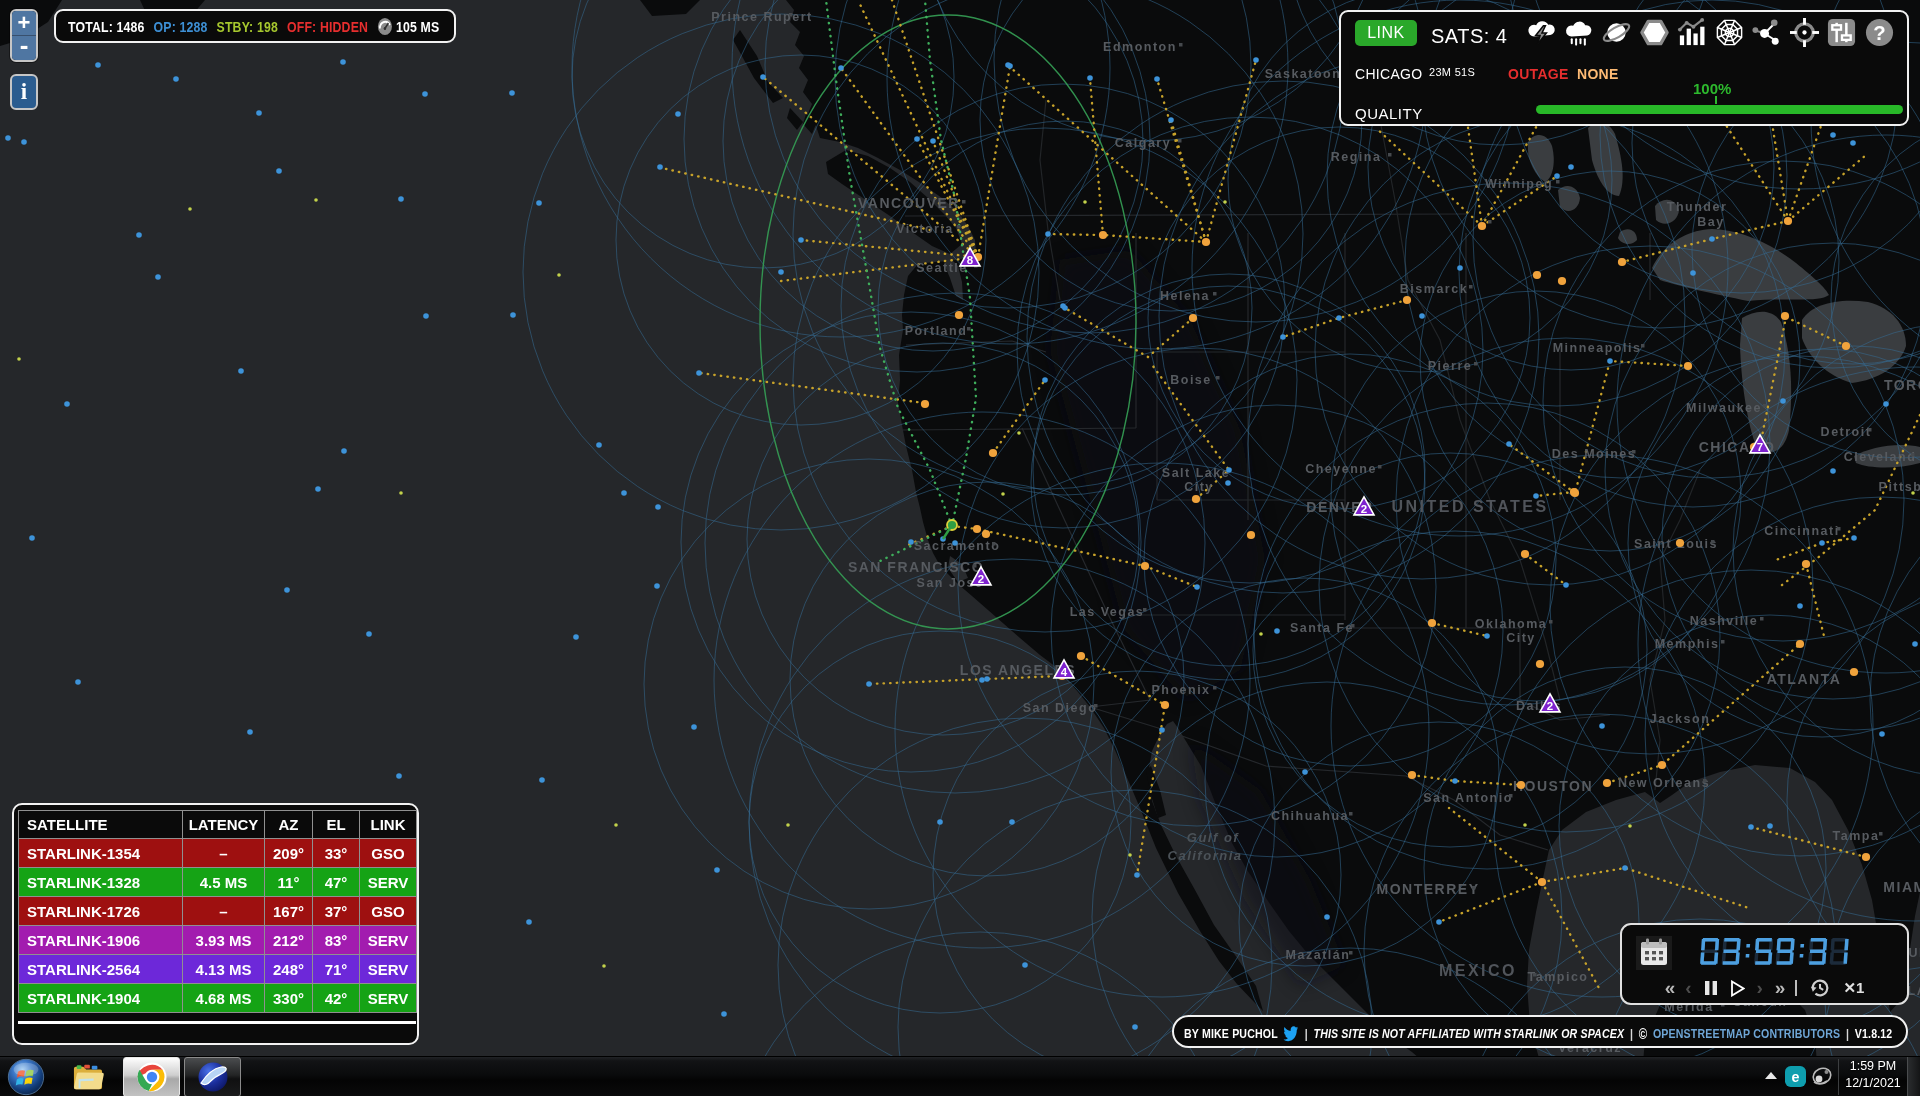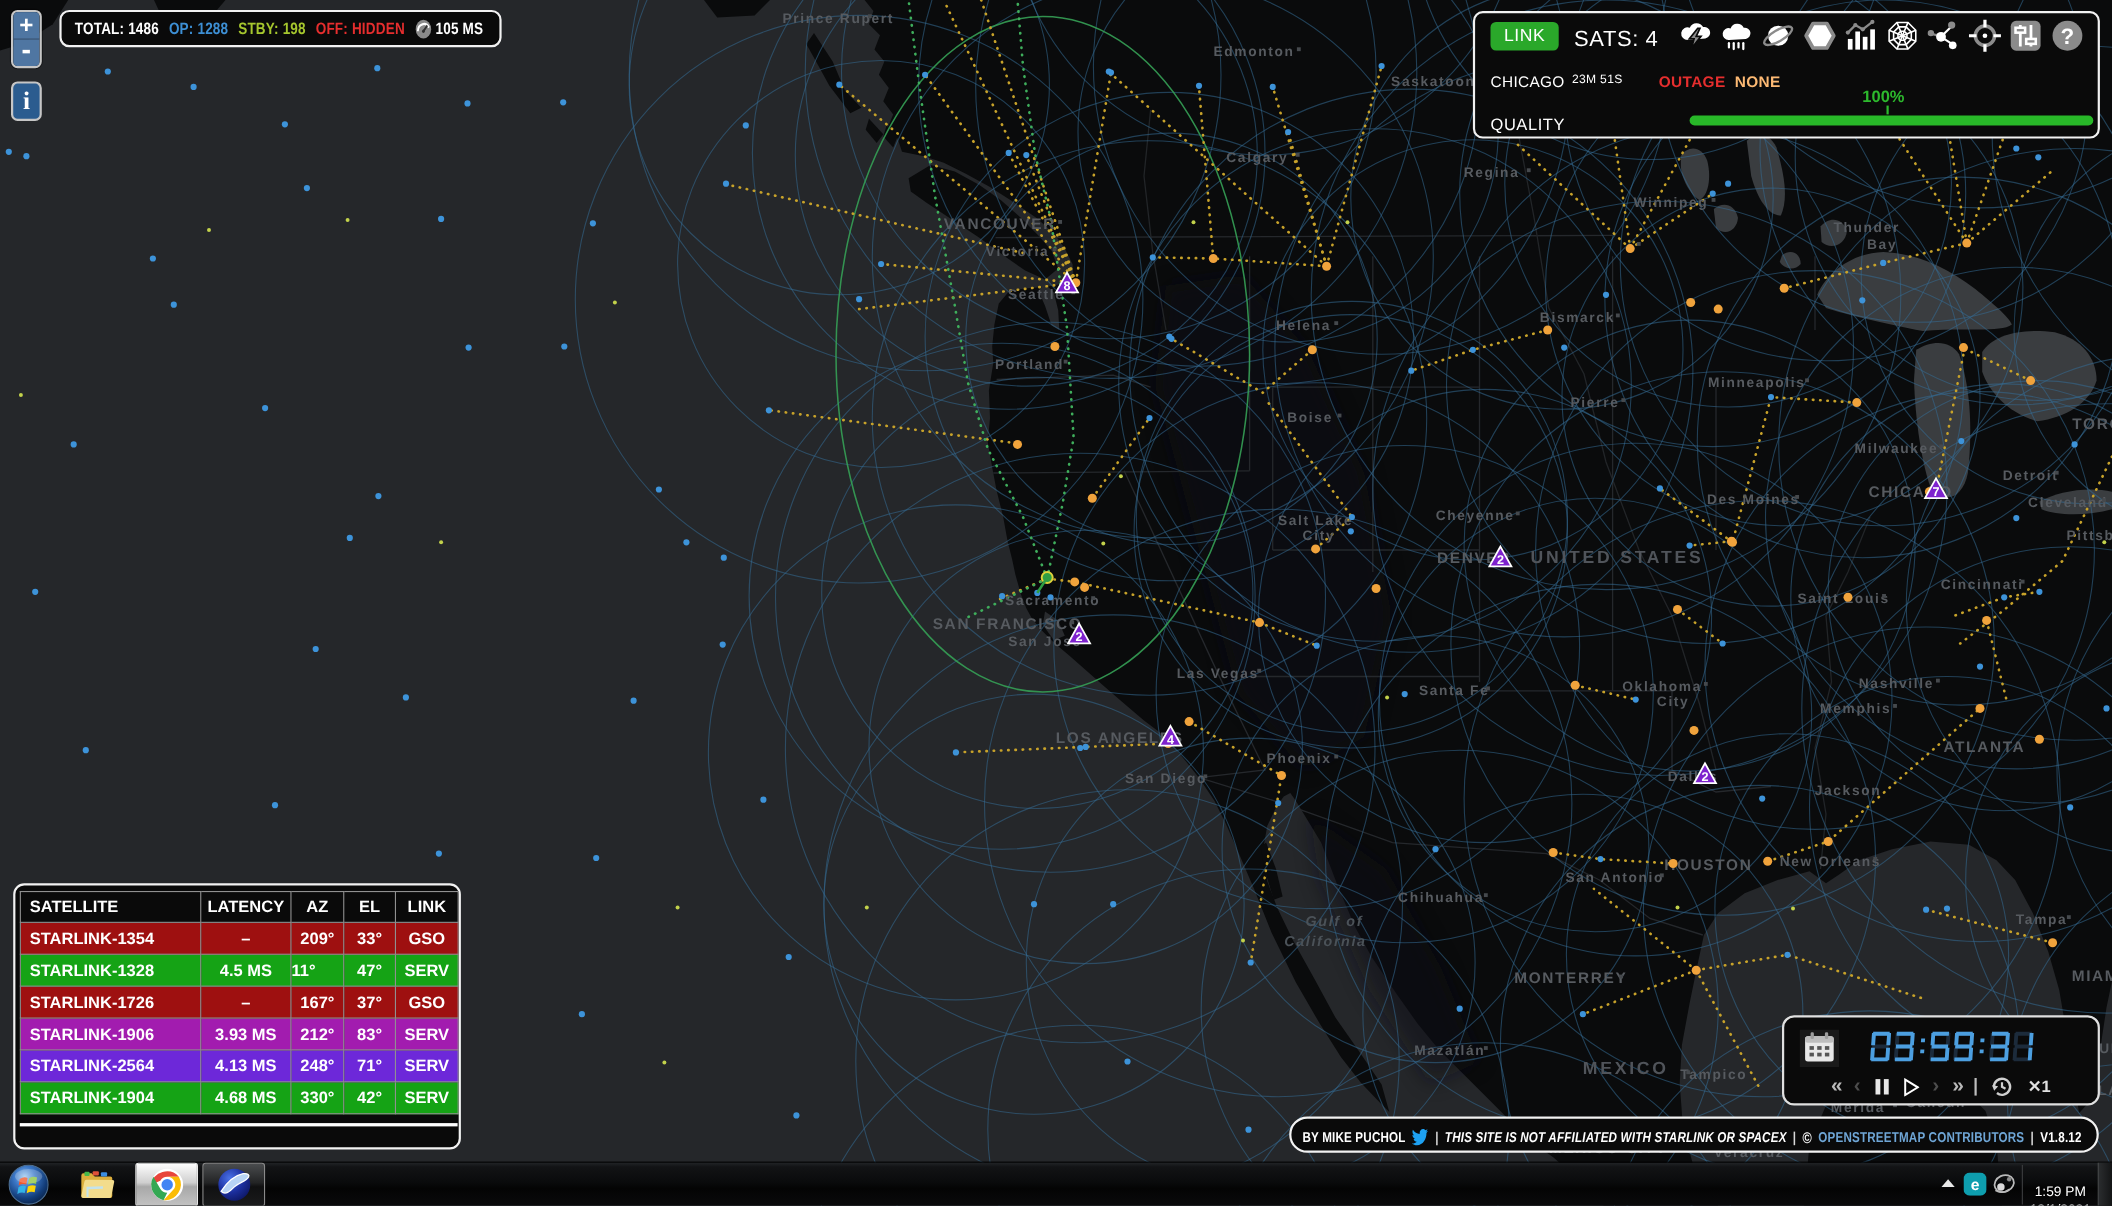--- a/index.html
+++ b/index.html
@@ -620,21 +620,21 @@
   <tr style="height:29px;background:#9e1010">
           <td style="border:1.5px solid #909090;padding-left:8px">STARLINK-1354</td>
           <td style="border:1.5px solid #909090;text-align:center">–</td>
           <td style="border:1.5px solid #909090;text-align:center">209°</td>
           <td style="border:1.5px solid #909090;text-align:center">33°</td>
           <td style="border:1.5px solid #909090;text-align:center">GSO</td>
         </tr>
   <tr style="height:29px;background:#15a315">
           <td style="border:1.5px solid #909090;padding-left:8px">STARLINK-1328</td>
           <td style="border:1.5px solid #909090;text-align:center">4.5 MS</td>
-          <td style="border:1.5px solid #909090;text-align:left">11°</td>
+          <td style="border:1.5px solid #909090;text-align:center">11°</td>
           <td style="border:1.5px solid #909090;text-align:center">47°</td>
           <td style="border:1.5px solid #909090;text-align:center">SERV</td>
         </tr>
   <tr style="height:29px;background:#9e1010">
           <td style="border:1.5px solid #909090;padding-left:8px">STARLINK-1726</td>
           <td style="border:1.5px solid #909090;text-align:center">–</td>
           <td style="border:1.5px solid #909090;text-align:center">167°</td>
           <td style="border:1.5px solid #909090;text-align:center">37°</td>
           <td style="border:1.5px solid #909090;text-align:center">GSO</td>
         </tr>
@@ -855,17 +855,17 @@
  <div class="abs" style="left:1810px;top:9px"><svg width="24" height="22" viewBox="0 0 24 22">
         <g fill="none" stroke="#b9b9b9" stroke-width="1.6">
           <ellipse cx="12" cy="10" rx="9" ry="7.5" transform="rotate(-25 12 10)"></ellipse>
           <path d="M4,16 q6,4 13,-1"></path>
         </g>
         <circle cx="9" cy="13" r="3.4" fill="#d9d9d9"></circle>
         <circle cx="16.5" cy="6" r="2" fill="#8a8a8a"></circle>
       </svg></div>
  <div class="abs" style="left:1838px;top:2px;width:1px;height:36px;background:#3c3e40"></div>
  <div class="abs" style="left:1840px;top:2px;width:66px;color:#fff;font-size:12.5px;text-align:center;text-shadow:0 1px 2px #000">
-   <div style="margin-top:17px">1:59 PM</div>
+   <div style="margin-top:0">1:59 PM</div>
    <div style="margin-top:3px">12/1/2021</div>
  </div>
  <div class="abs" style="left:1907px;top:0;width:13px;height:40px;background:linear-gradient(90deg,#2a2c2e,#141516);border-left:1px solid #4a4c4e"></div>
 </div>
 
 </body></html>

